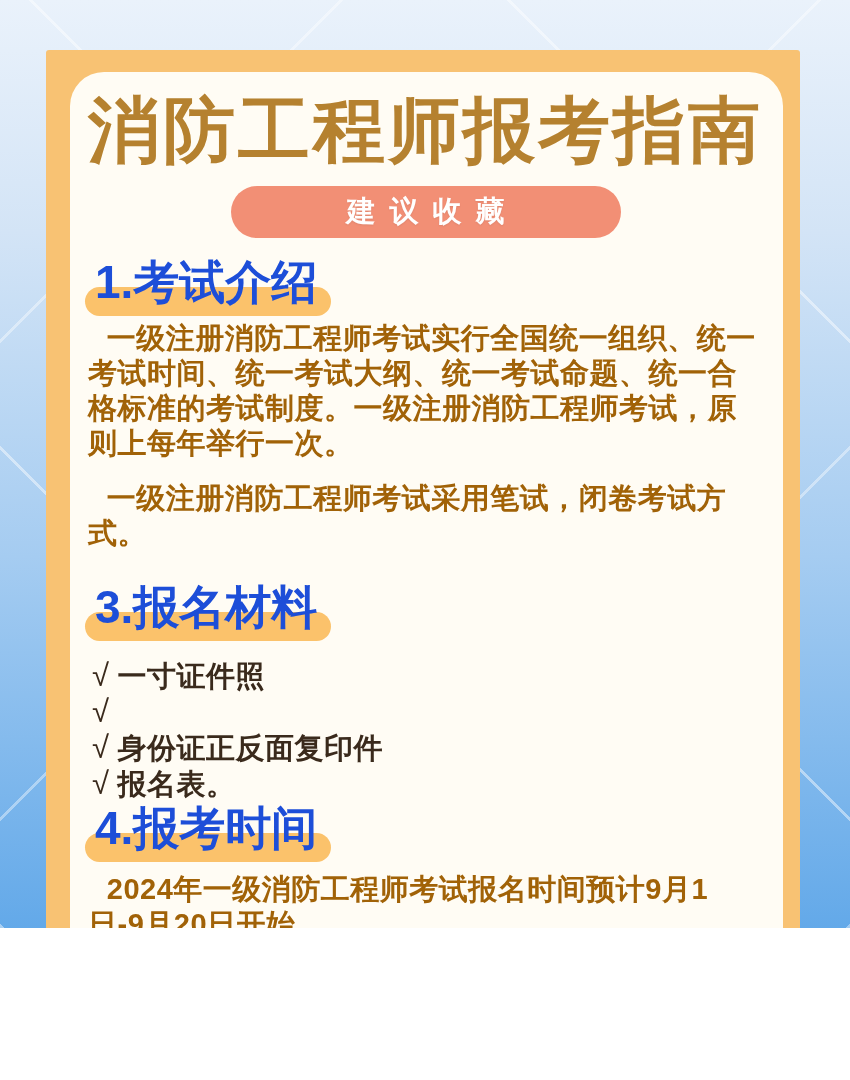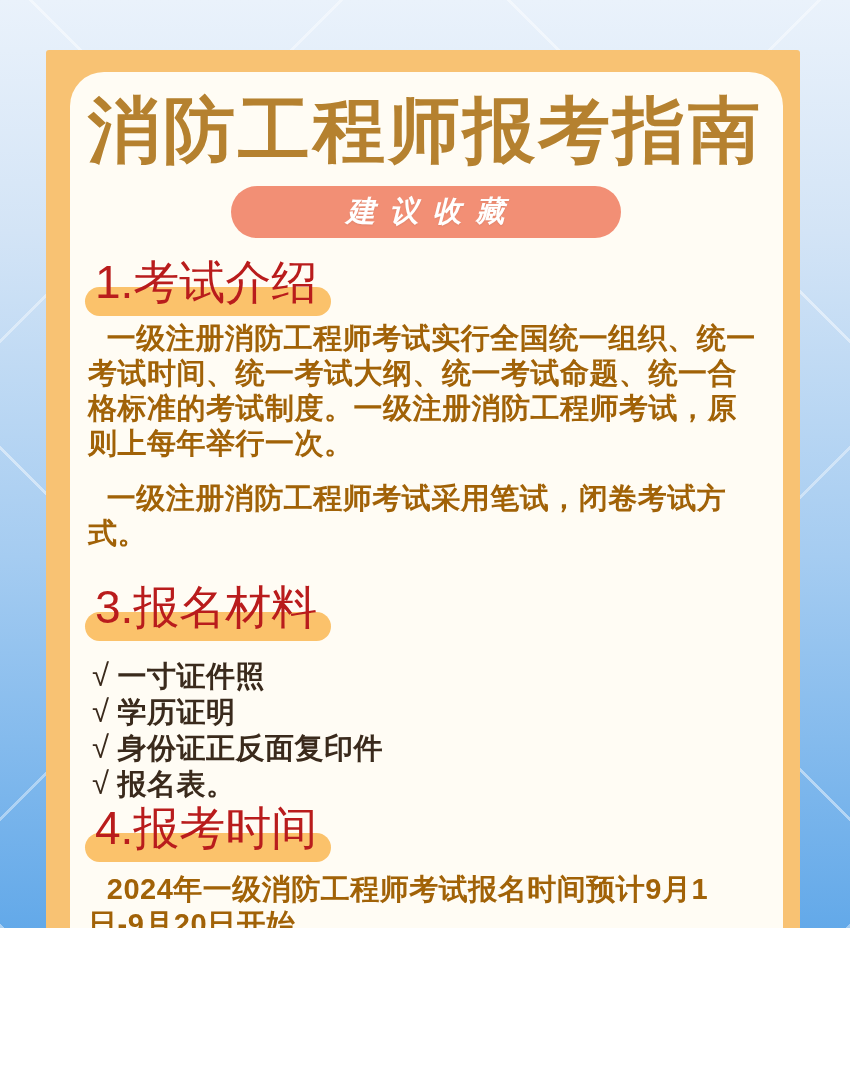--- a/index.html
+++ b/index.html
@@ -52,31 +52,30 @@
     border-radius: 27px;
     display: flex; align-items: center; justify-content: center;
   }
   .badge-text {
     color: #ffffff;
     font-size: 29px;
     font-weight: 800;
     letter-spacing: 14px;
     padding-left: 14px; 
     text-shadow: 0 1px 2px rgba(0,0,0,0.08);
-    font-style: italic;
   }
   .section { margin: 0; }
   .sec-heading {
     position: relative;
     display: inline-block;
     margin: 0 0 0 7px;
     font-size: 46px;
     line-height: 53px;
-    font-weight: 400;
-    color: #b91c1c;
+    font-weight: 700;
+    color: #1d4ed8;
     z-index: 0;
   }
   .heading-highlight {
     position: absolute;
     left: -10px; right: -14px; bottom: -7px;
     height: 29px;
     background: #fbc26b;
     border-radius: 16px;
     z-index: -1;
   }
@@ -150,21 +149,20 @@
           <span class="heading-highlight"></span>
           <span>3.报名材料</span>
         </h2>
         <ul class="checklist">
           <li class="check-item">
             <span class="check-mark">√</span>
             <span>一寸证件照</span>
           </li>
           <li class="check-item">
             <span class="check-mark">√</span>
-            <span>学历证明</span>
           </li>
           <li class="check-item">
             <span class="check-mark">√</span>
             <span>身份证正反面复印件</span>
           </li>
           <li class="check-item">
             <span class="check-mark">√</span>
             <span>报名表。</span>
           </li>
         </ul>

